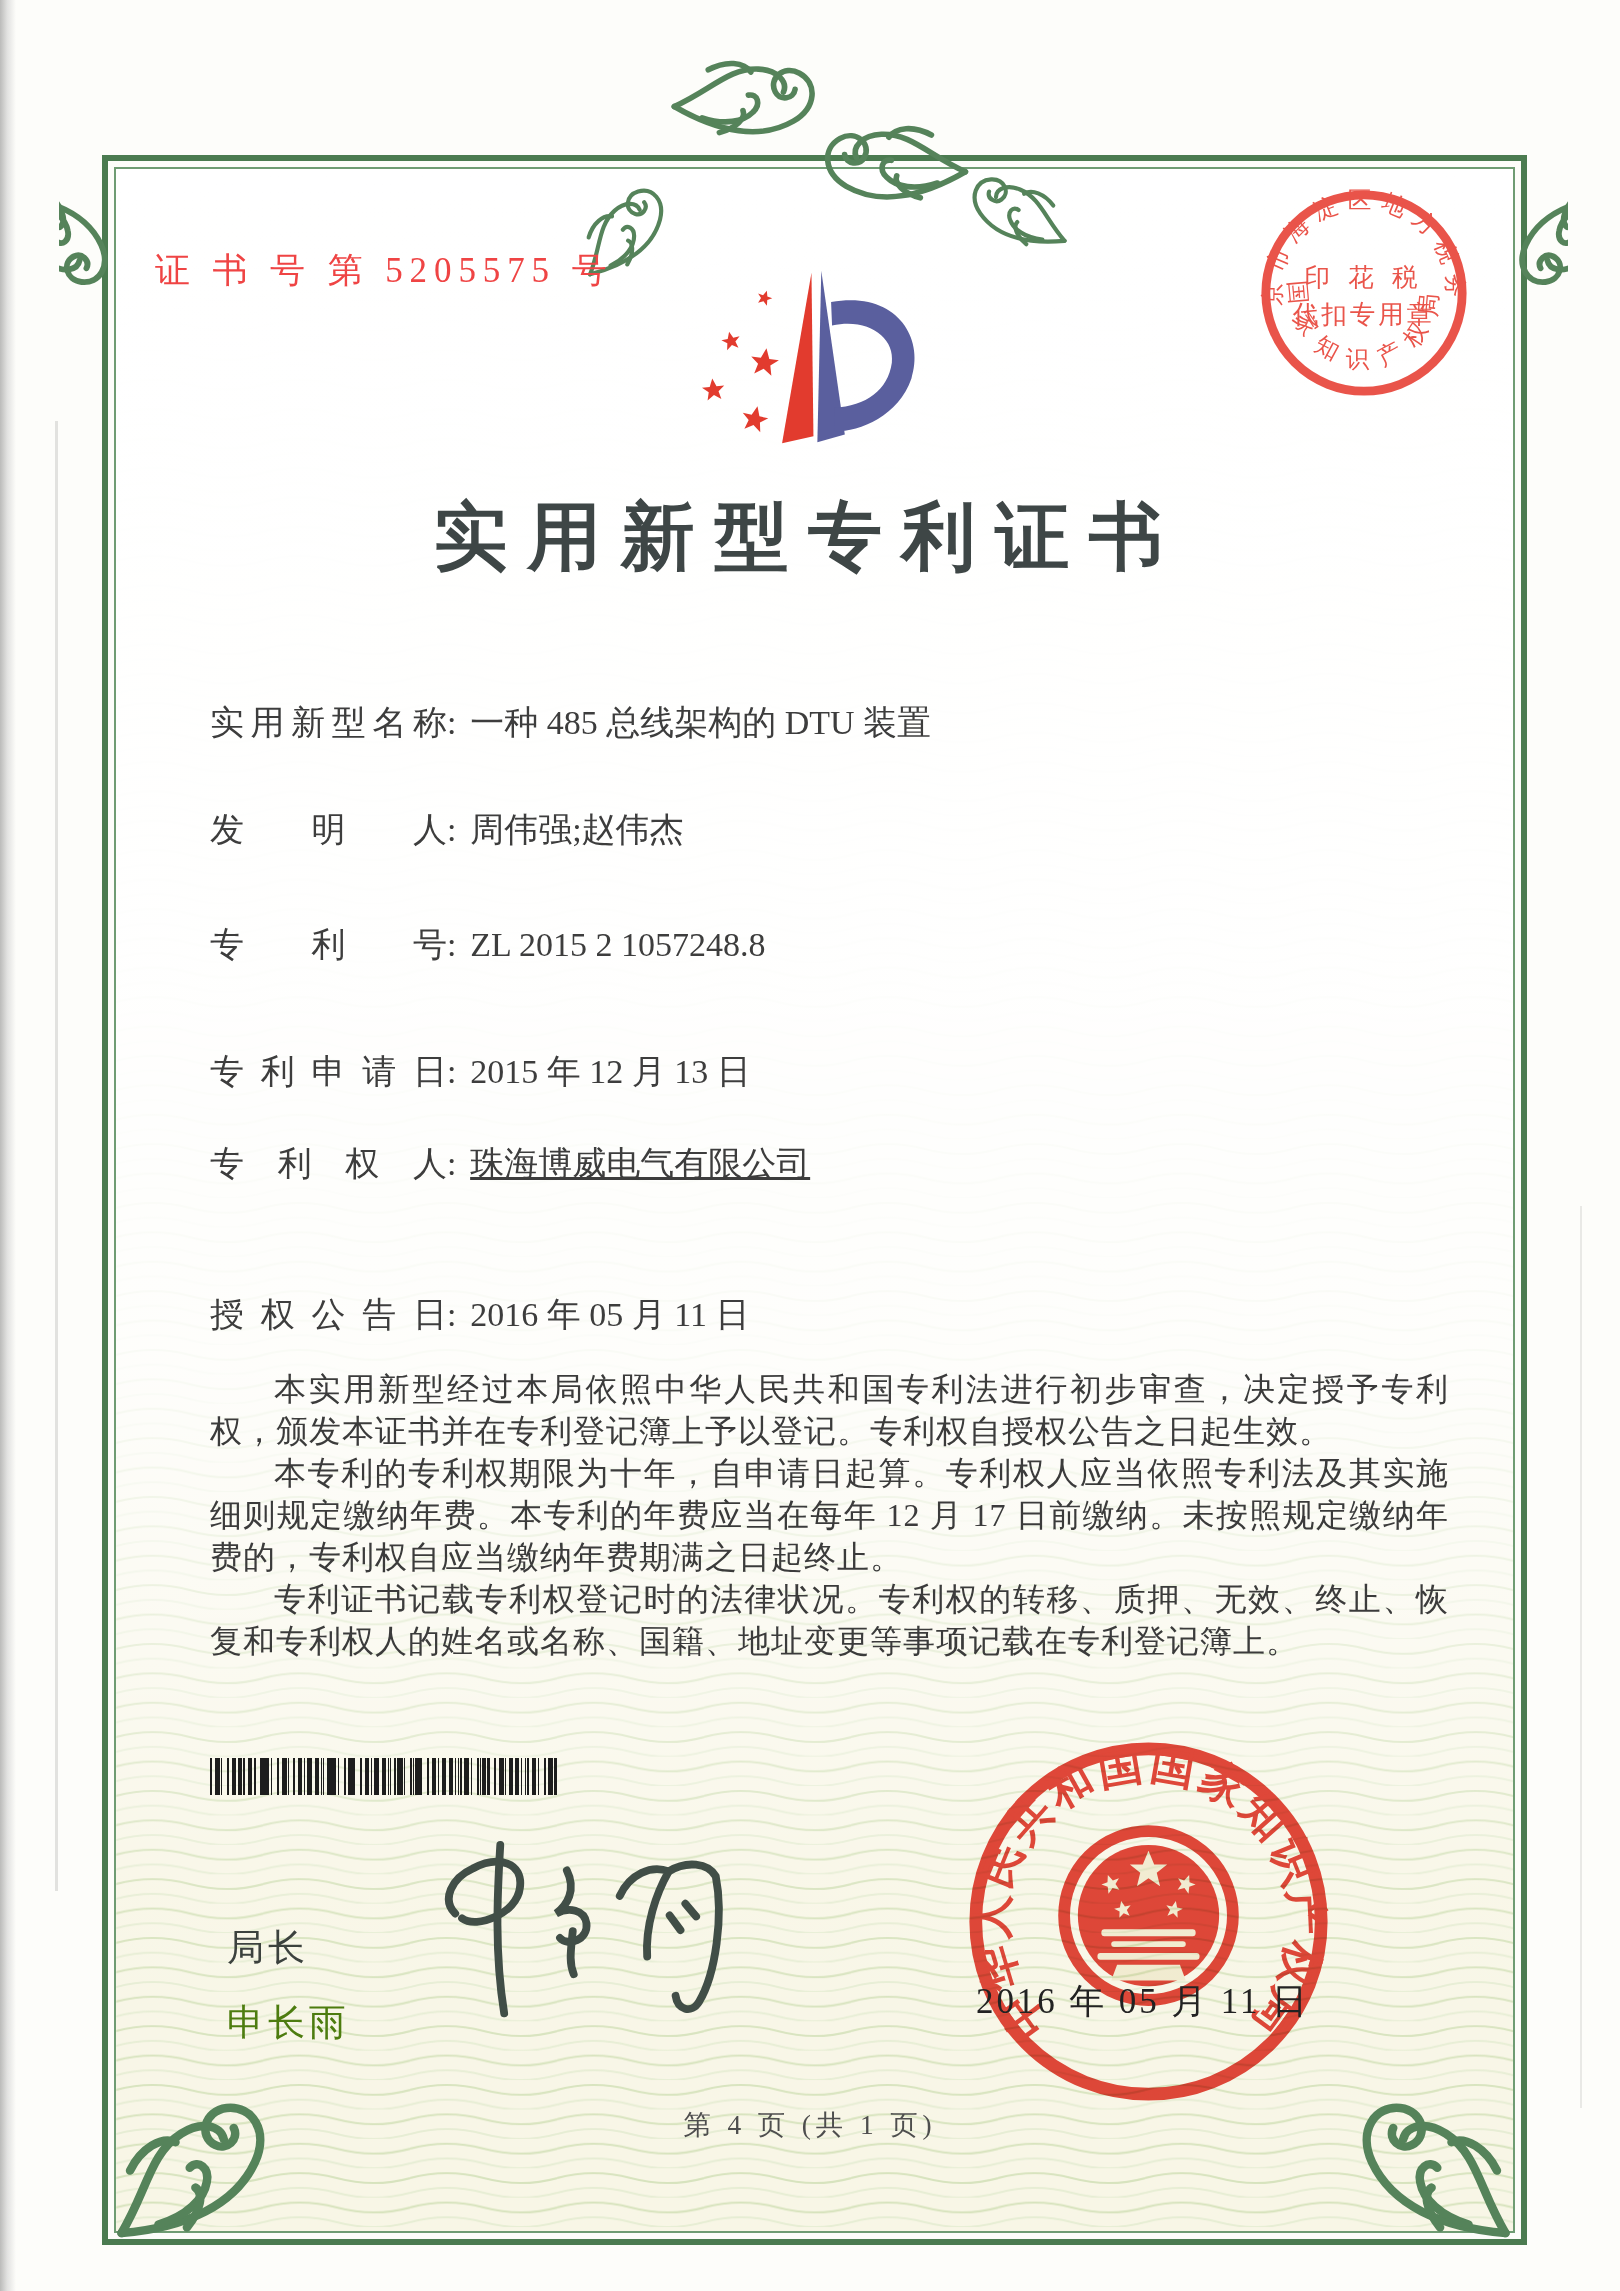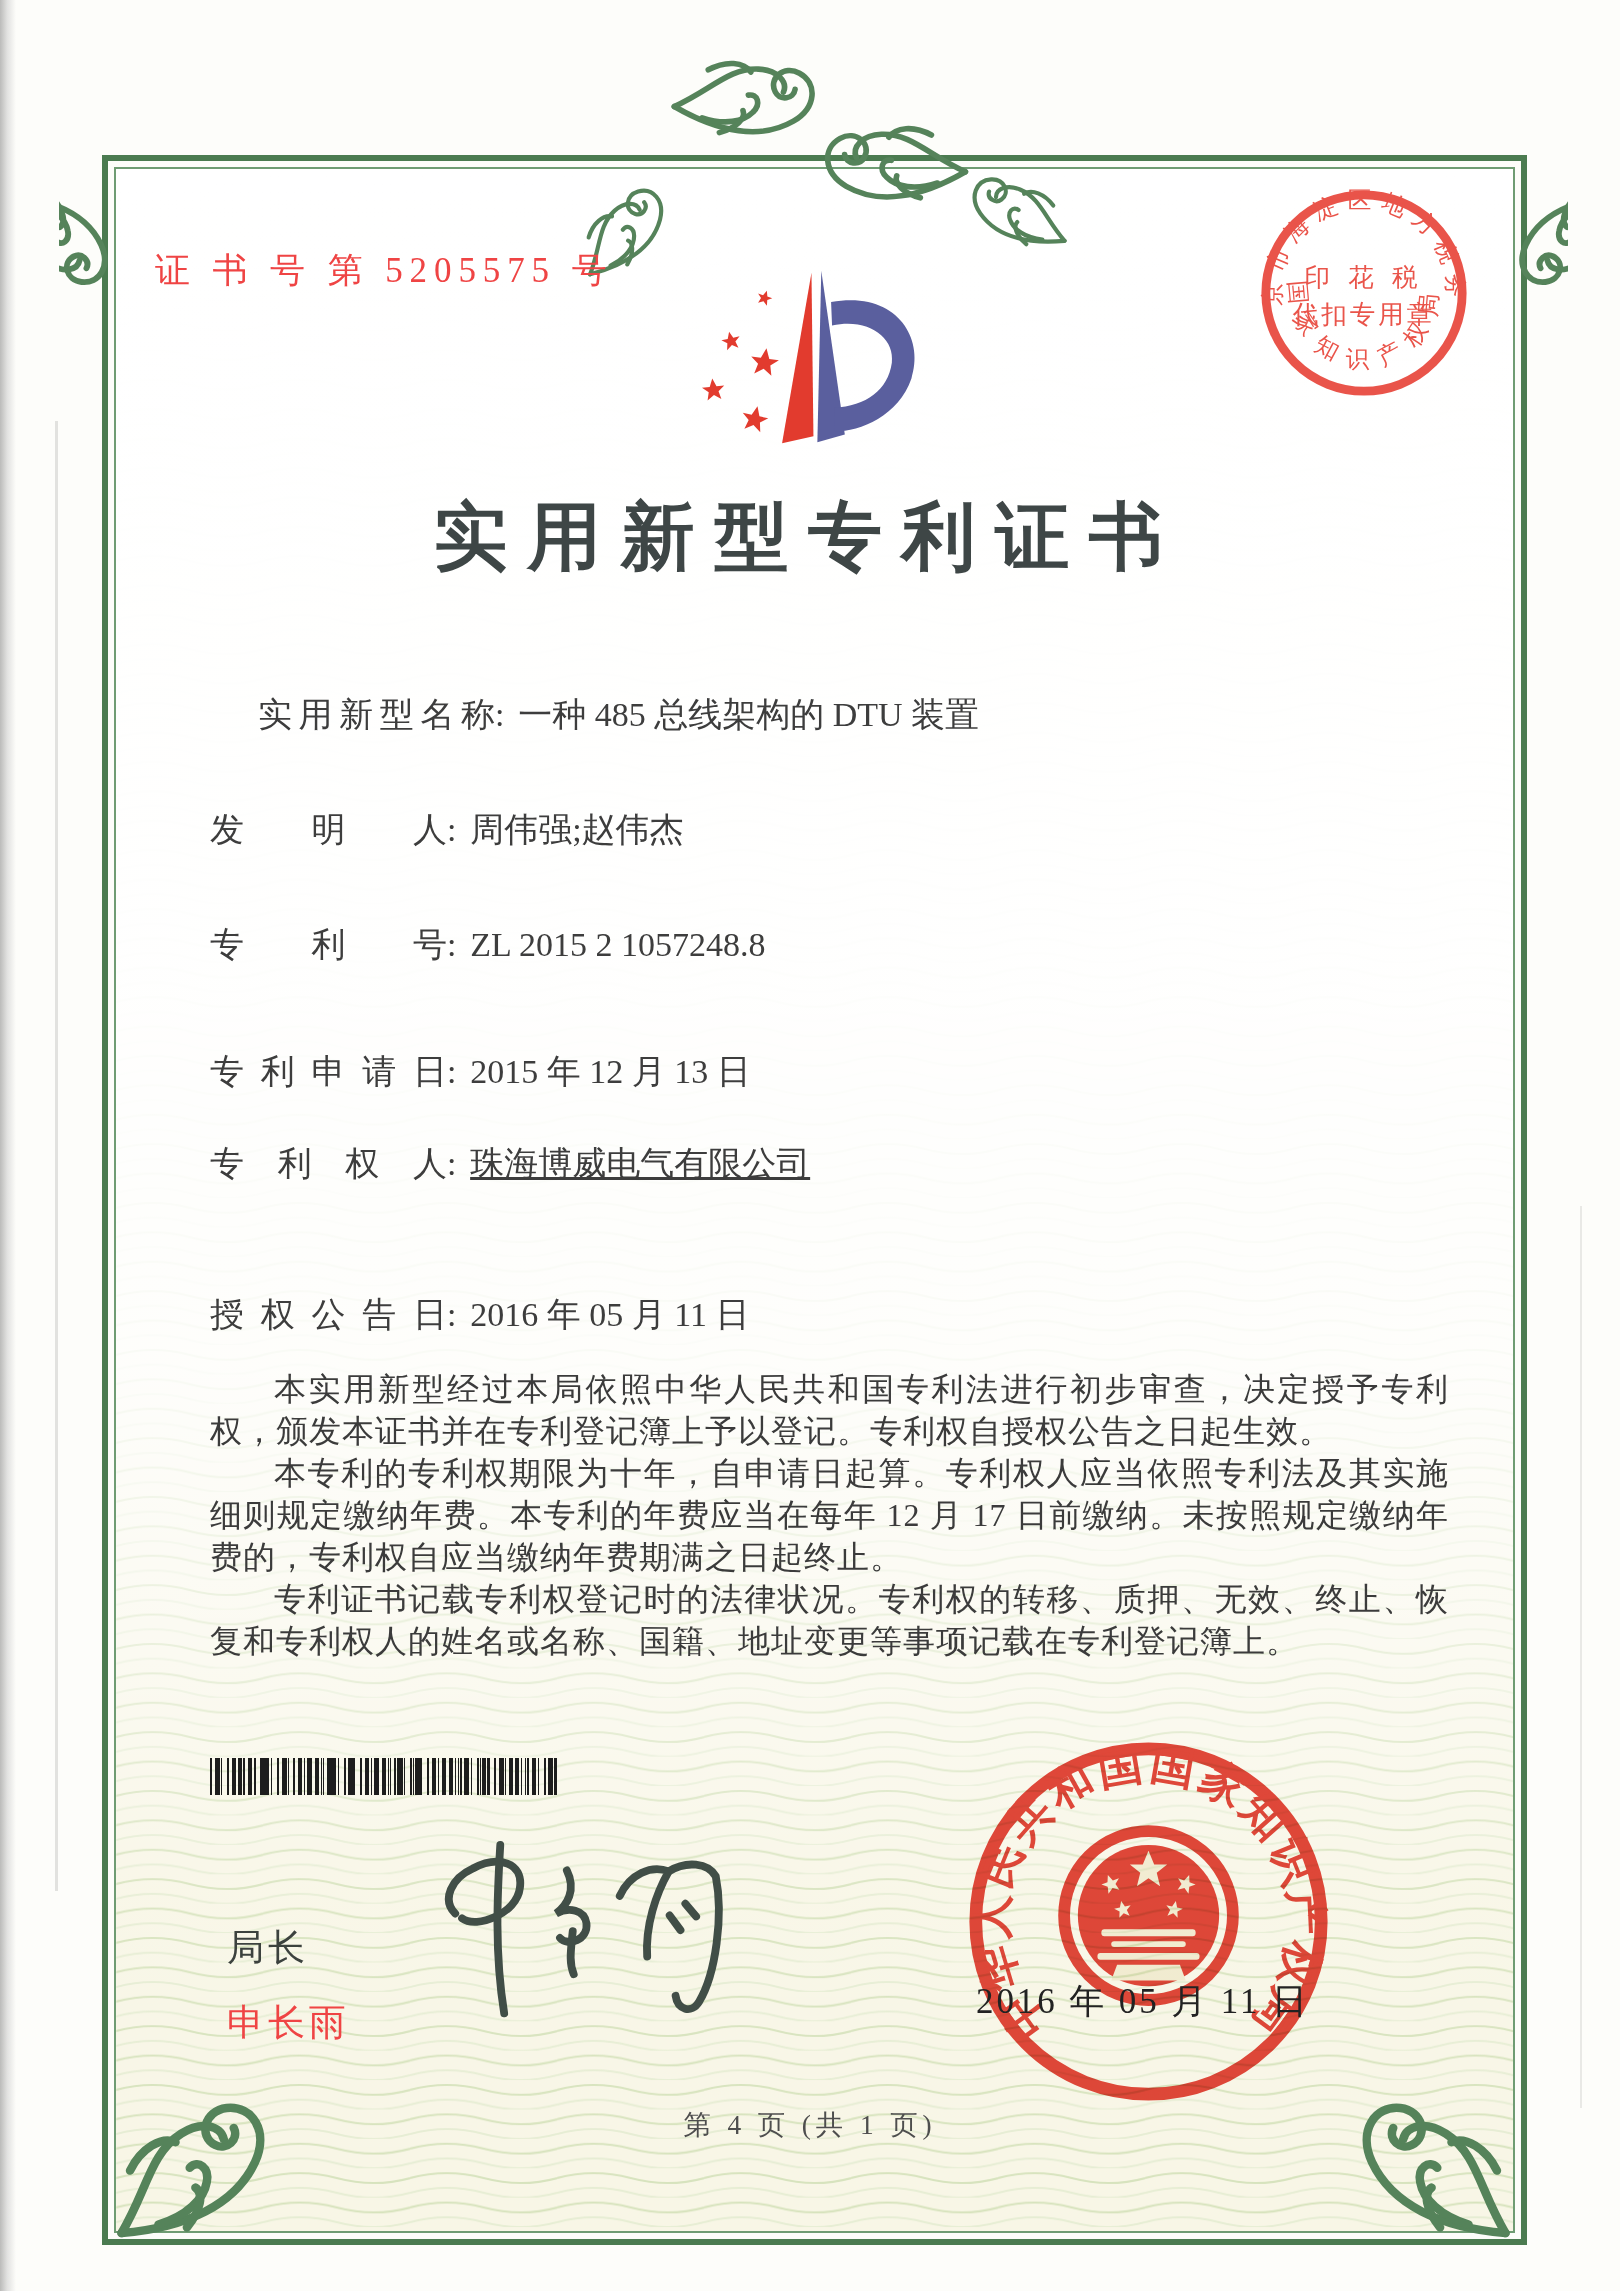--- a/index.html
+++ b/index.html
@@ -32,39 +32,39 @@
   .cert-no { position:absolute; left:155px; top:247px; font-size:35px; color:#ef4444;
     letter-spacing:6.9px; z-index:4; }
   .logo { position:absolute; left:639px; top:247px; width:294px; height:216px; z-index:4; }
   .title { position:absolute; left:0; right:4px; top:488px; text-align:center;
     font-size:74px; font-weight:bold; color:#3e4646; letter-spacing:19.6px; z-index:4; }
 
   .fields { position:absolute; left:210px; top:684px; width:1245px; z-index:4; }
   .f-row { position:absolute; left:0; font-size:34px; color:#3d3d3d; white-space:nowrap; }
   .f-label { display:inline-block; width:237px; text-align:justify; text-align-last:justify; }
   .f-colon { display:inline-block; margin-right:13.7px; }
-  .f-row:nth-child(1){ top:8px;margin-left:48px; }
+  .f-row:nth-child(1){ top:16px; }
   .f-row:nth-child(2){ top:123px; }
   .f-row:nth-child(3){ top:238px; }
   .f-row:nth-child(4){ top:365px; }
   .f-row:nth-child(5){ top:457px;text-decoration:underline; }
   .f-row:nth-child(6){ top:608px; }
 
   .body-text { position:absolute; left:210px; top:1368px; width:1239px; z-index:4; }
   .body-text p { font-size:32px; line-height:42px; color:#3b3b3b; text-indent:2em;
     text-align:justify; letter-spacing:1px; }
 
   .barcode { position:absolute; left:210px; top:1758px; width:351px; height:37px; z-index:4;
     background-image:
       repeating-linear-gradient(90deg,#1d1d1d 0 2px, transparent 2px 4.9px, #1d1d1d 4.9px 8.8px, transparent 8.8px 10.8px, #1d1d1d 10.8px 11.8px, transparent 11.8px 16.7px),
       repeating-linear-gradient(90deg,#1d1d1d 0 1px, transparent 1px 6.9px, #1d1d1d 6.9px 9.8px, transparent 9.8px 12.7px, transparent 12.7px 22.5px);
   }
 
   .signer-title { position:absolute; left:227px; top:1923px; font-size:37px; color:#3c423e; z-index:4; letter-spacing:3.9px;}
-  .signer-name  { position:absolute; left:227px; top:1998px; font-size:37px; color:#ef4444; z-index:4; letter-spacing:3.9px;}
+  .signer-name  { position:absolute; left:227px; top:1998px; font-size:37px; color:#4d7c0f; z-index:4; letter-spacing:3.9px;}
   .signature { position:absolute; left:418px; top:1835px; width:333px; height:206px; z-index:5; }
 
   .seal-small { position:absolute; left:1257px; top:186px; width:214px; height:214px; z-index:5;
     opacity:.92; mix-blend-mode:multiply; }
   .seal-big { position:absolute; left:964px; top:1737px; width:369px; height:369px; z-index:5;
     opacity:.93; mix-blend-mode:multiply; }
   .seal-date { position:absolute; left:976px; top:1978px; font-size:35px; color:#222;
     letter-spacing:2.9px; z-index:6; white-space:nowrap; }
 
   .footer { position:absolute; left:0; right:0; top:2107px; text-align:center;

